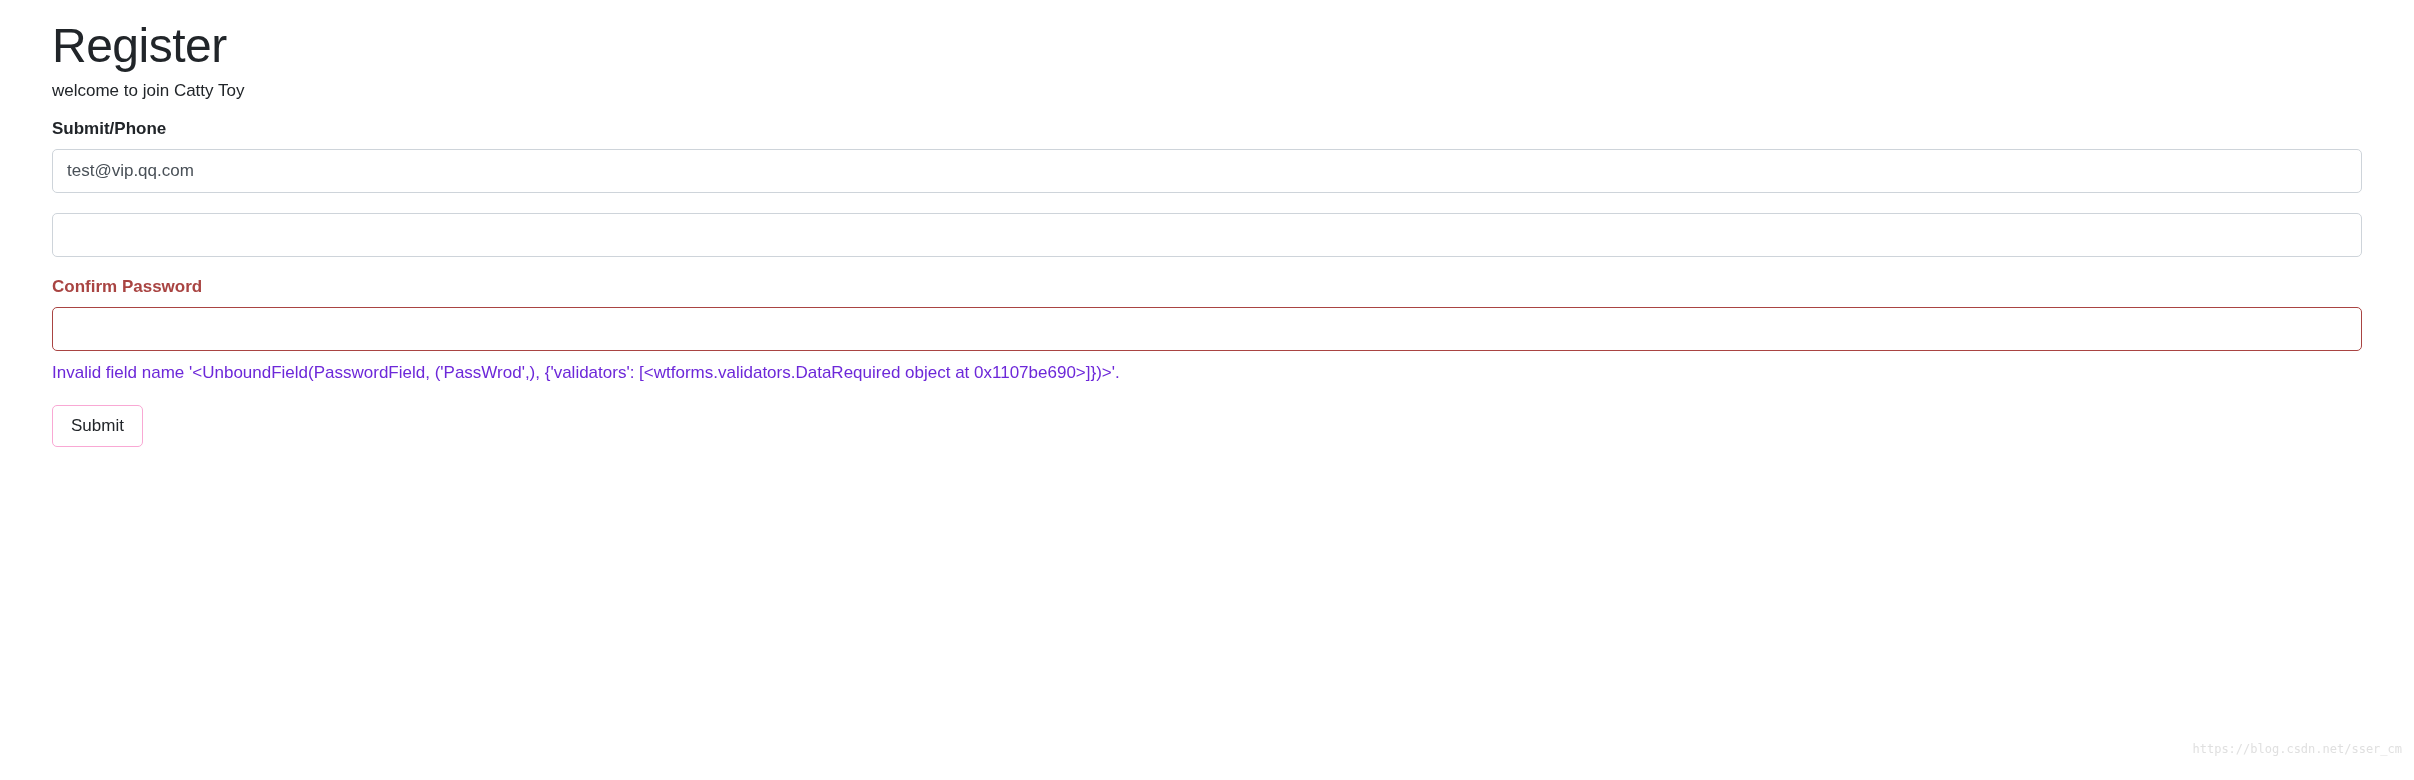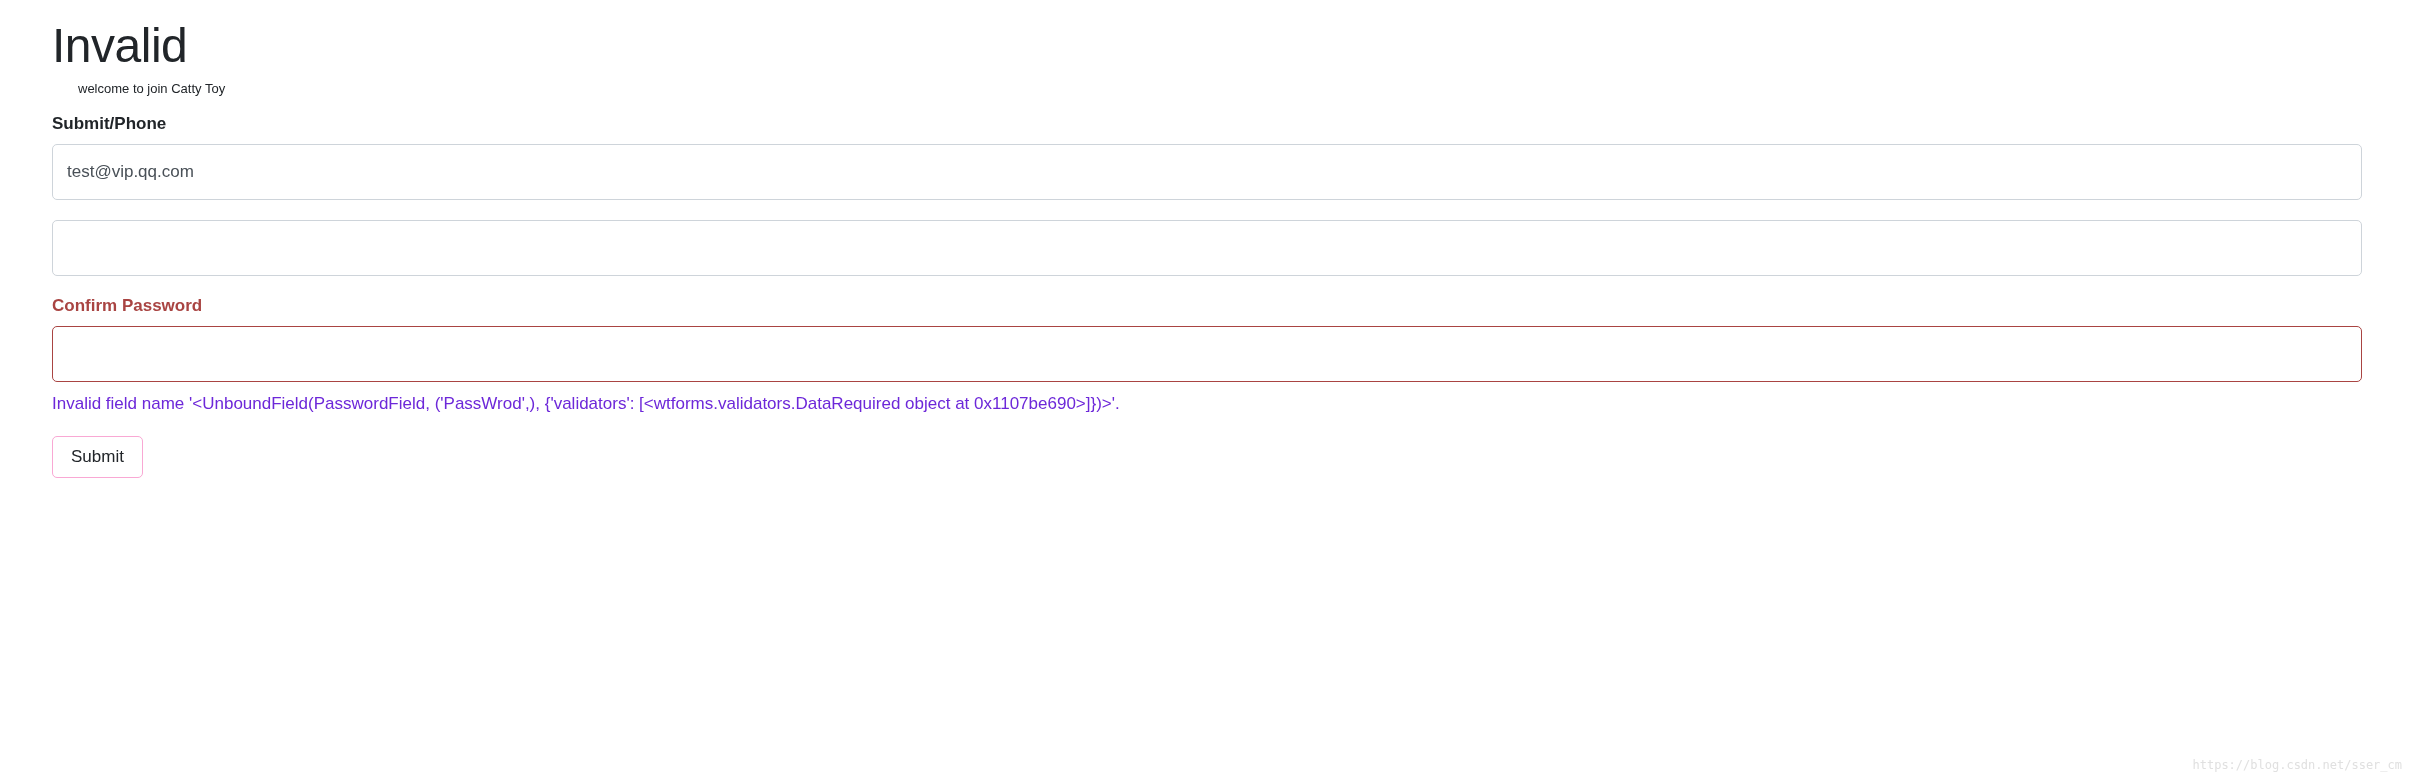--- a/index.html
+++ b/index.html
@@ -14,46 +14,45 @@
       color: #212529;
     }
     .page-title {
       font-size: 48px;
       font-weight: 500;
       color: #212529;
       margin-bottom: 8px;
       letter-spacing: -0.5px;
     }
     .subtitle {
-      font-size: 13px;
+      font-size: 17px;
       color: #212529;
       margin-bottom: 18px;
       font-weight: 400;
-      margin-left: 26px;
     }
     .form-group {
       margin-bottom: 20px;
     }
     .form-label {
       display: block;
       font-size: 17px;
       font-weight: 700;
       color: #212529;
       margin-bottom: 10px;
     }
     .form-input {
       width: 100%;
       padding: 9px 14px;
       font-size: 17px;
       border: 1px solid #ced4da;
       border-radius: 5px;
       background: #ffffff;
       color: #495057;
       outline: none;
-      height: 56px;
+      height: 44px;
     }
     .form-group.error .form-label {
       color: #a94442;
     }
     .form-group.error .form-input {
       border-color: #a94442;
     }
     .error-message {
       font-size: 17px;
       color: #6d28d9;
@@ -66,33 +65,33 @@
       font-size: 17px;
       color: #212529;
       background: #ffffff;
       border: 1px solid #f9a8d4;
       border-radius: 5px;
       cursor: pointer;
       font-weight: 400;
     }
     .watermark {
       position: fixed;
-      bottom: 8px;
+      bottom: 24px;
       right: 12px;
       font-size: 12px;
       color: #e0e0e0;
       font-family: monospace;
     }
   </style>
 </head>
 <body>
 
 
 
-<h1 class="page-title">Invalid</h1>
+<h1 class="page-title">Register</h1>
 <p class="subtitle">welcome to join Catty Toy</p>
 
 <div class="form-group">
   <label class="form-label">Submit/Phone</label>
   <input type="text" class="form-input" value="test@vip.qq.com" style="">
 </div>
 
 <div class="form-group">
   <input type="password" class="form-input" value="" style="">
 </div>

